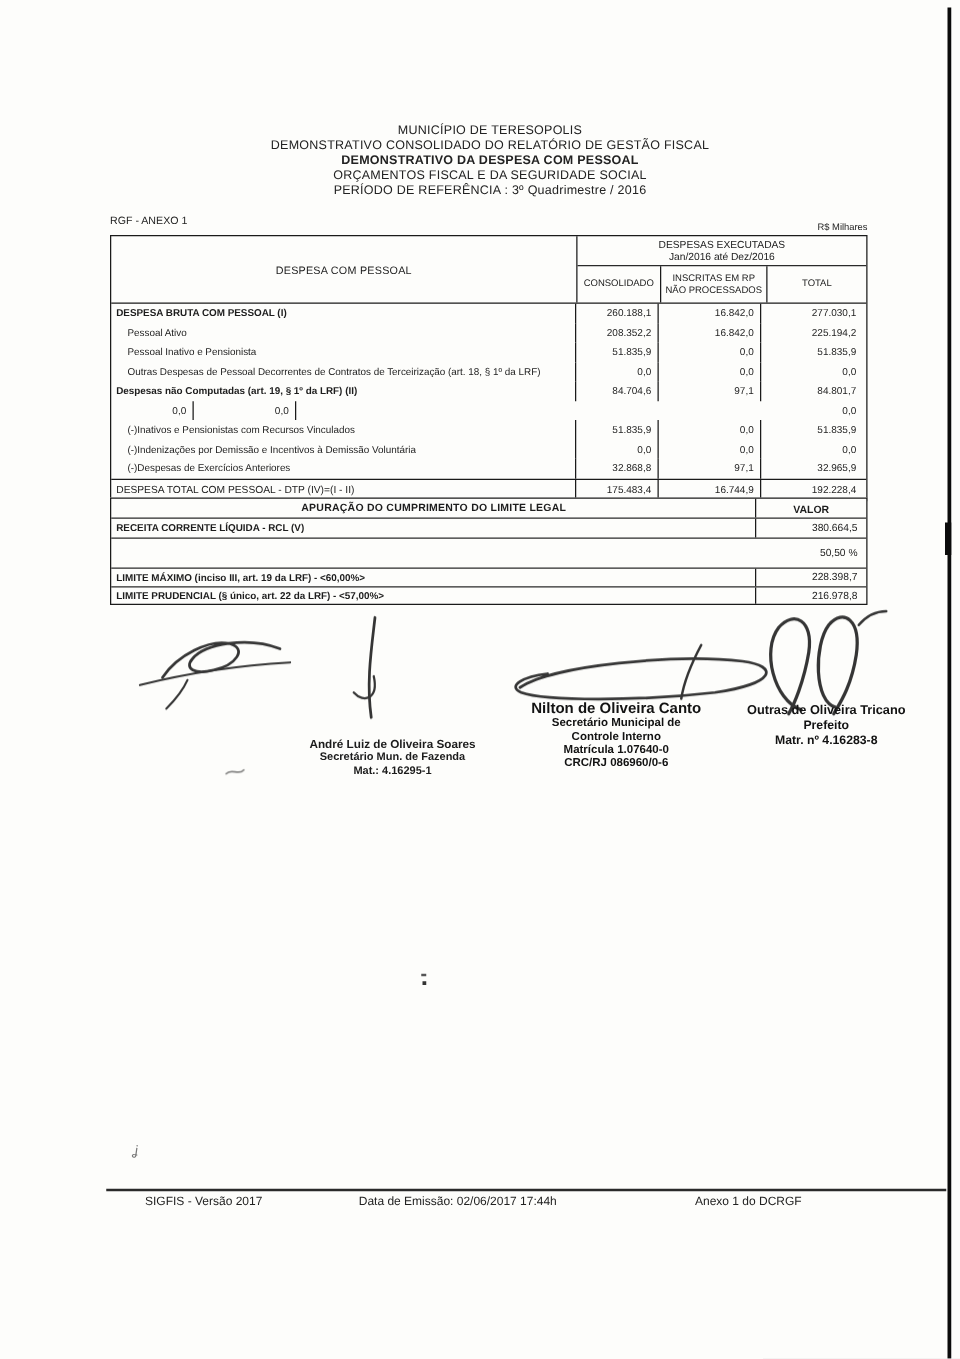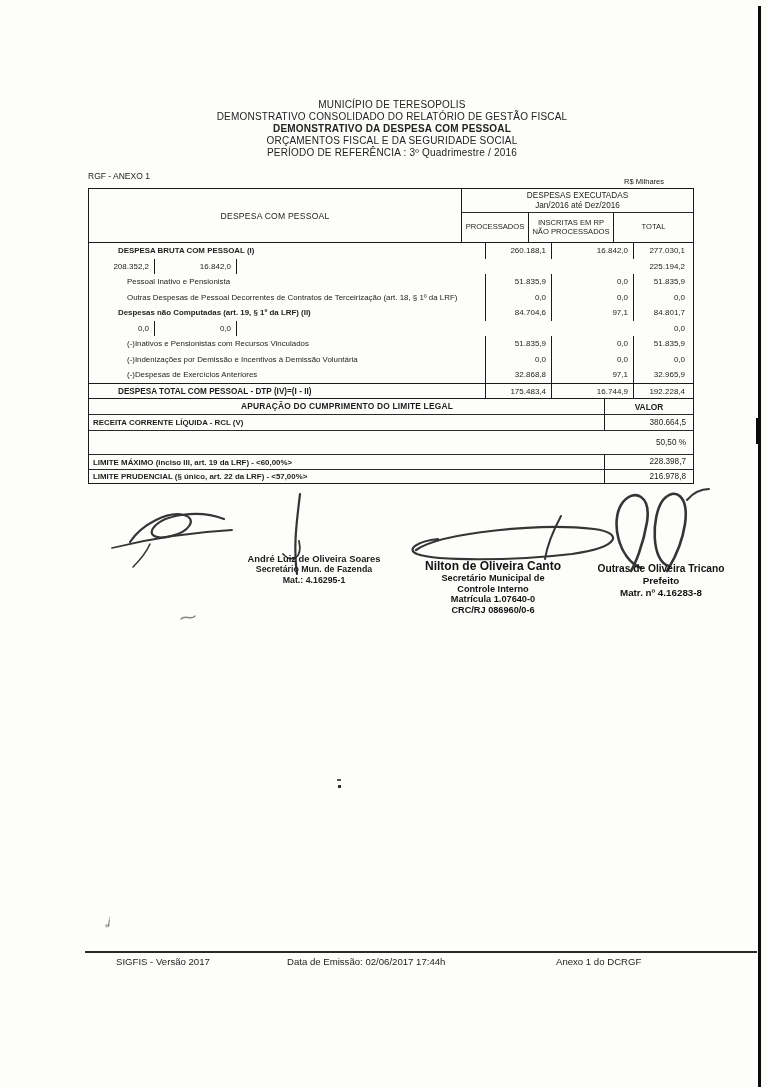--- a/index.html
+++ b/index.html
@@ -7,45 +7,45 @@
         font-family:"Liberation Sans",sans-serif;color:#1d1d1d;overflow:hidden;}
   .scanline{position:absolute;left:758px;top:6px;width:3px;height:1081px;background:#0b0b0b;}
   .scanline-blob{position:absolute;left:756px;top:418px;width:5px;height:26px;background:#0b0b0b;}
 
   
   .doc-header{position:absolute;top:99px;left:4px;width:776px;text-align:center;line-height:12px;}
   .doc-header div{font-size:10px;letter-spacing:.2px;color:#222;}
   .doc-header .hl3{font-weight:bold;}
 
   .annex-label{position:absolute;left:88px;top:171px;font-size:8.5px;color:#222;}
-  .unit-label{position:absolute;left:594px;top:177px;width:100px;text-align:center;font-size:7.5px;color:#222;}
+  .unit-label{position:absolute;left:594px;top:177px;width:100px;text-align:right;font-size:7.5px;color:#222;}
 
   
   .etable{position:absolute;left:88px;top:188px;width:604px;border:1.6px solid #1a1a1a;background:#fdfdfb;}
   .ehead{display:flex;border-bottom:1.6px solid #1a1a1a;}
   .ehead-left{width:372px;border-right:1.2px solid #1a1a1a;display:flex;align-items:center;justify-content:center;
               font-size:8.6px;font-weight:normal;letter-spacing:.2px;}
   .ehead-right{flex:1;}
   .egroup{border-bottom:1px solid #2a2a2a;text-align:center;font-size:8.2px;padding:2px 0 1px 0;line-height:10px;color:#222;}
   .ecols{display:flex;height:29px;}
   .ecol{display:flex;align-items:center;justify-content:center;text-align:center;font-size:7.6px;line-height:8.5px;color:#222;}
   .ecol.c1{width:66px;border-right:1.2px solid #1a1a1a;}
   .ecol.c2{width:82px;border-right:1.2px solid #1a1a1a;padding:0 1px;}
   .ecol.c3{flex:1;}
   .erow{display:flex;height:15.5px;align-items:center;}
   .erow .clabel{width:372px;border-right:1.2px solid #1a1a1a;font-size:7.9px;padding-left:4px;box-sizing:border-box;
-                align-self:stretch;display:flex;align-items:center;white-space:nowrap;overflow:hidden;margin-left:25px;}
+                align-self:stretch;display:flex;align-items:center;white-space:nowrap;overflow:hidden;}
   .erow.indent .clabel{padding-left:13px;}
   .erow.bold-row .clabel{font-weight:bold;}
   .erow .cnum{width:66px;border-right:1.2px solid #1a1a1a;font-size:8px;text-align:right;padding-right:5px;box-sizing:border-box;
               align-self:stretch;display:flex;align-items:center;justify-content:flex-end;}
   .erow .cnum.c2w{width:82px;}
   .erow .cnum.ctot{flex:1;border-right:none;padding-right:8px;}
   .erow.total-row{border-top:1.4px solid #1a1a1a;height:16px;}
-  .erow.total-row .clabel{font-weight:bold;font-size:8.2px;}
+  .erow.total-row .clabel{font-weight:normal;font-size:8.2px;}
 
   
   .ltable{position:absolute;left:88px;top:398px;width:604px;border:1.8px solid #1a1a1a;background:#fdfdfb;}
   .lrow{display:flex;border-bottom:1.1px solid #2a2a2a;}
   .lrow:last-child{border-bottom:none;}
   .lrow .llabel{width:516px;border-right:1.2px solid #1a1a1a;font-size:7.9px;font-weight:bold;padding:2px 3px 1px 4px;
                 box-sizing:border-box;display:flex;align-items:center;line-height:9.5px;}
   .lrow .lval{flex:1;font-size:8.2px;text-align:right;padding-right:7px;box-sizing:border-box;
               display:flex;align-items:center;justify-content:flex-end;}
   .lrow.lhead{height:15px;}
@@ -58,21 +58,21 @@
 
   
   .sig{position:absolute;text-align:center;color:#1c1c1c;}
   .sig div{line-height:11px;}
   .sig .s-name{font-weight:bold;}
   .sig1{left:84px;top:540px;width:160px;}
   .sig1 .s-name{font-size:9.8px;}
   .sig1 .s-tiny{font-size:6.2px;line-height:7.5px;font-weight:bold;}
   .sig1 .s-line{font-size:8.6px;font-weight:bold;line-height:10px;}
   .sig2{left:240px;top:553px;width:148px;}
-  .sig2 .s-name{font-size:9.4px;}
+  .sig2 .s-name{font-size:9.4px;margin-top:36px;}
   .sig2 .s-line{font-size:8.8px;font-weight:bold;line-height:11px;}
   .sig3{left:404px;top:560px;width:178px;color:#131313;}
   .sig3 .s-name{font-size:12px;line-height:13px;}
   .sig3 .s-line{font-size:9.2px;font-weight:bold;line-height:10.5px;}
   .sig4{left:580px;top:563px;width:162px;color:#131313;}
   .sig4 .s-name{font-size:10.2px;line-height:12px;}
   .sig4 .s-line{font-size:9.8px;font-weight:bold;line-height:12px;}
   .sig-svg{position:absolute;left:0;top:480px;}
 
   
@@ -108,35 +108,36 @@
 
   <div class="etable">
     <div class="ehead">
       <div class="ehead-left">DESPESA COM PESSOAL</div>
       <div class="ehead-right">
         <div class="egroup">
           <div>DESPESAS EXECUTADAS</div>
           <div>Jan/2016 até Dez/2016</div>
         </div>
         <div class="ecols">
-          <div class="ecol c1">PROCESSADOS</div>
+          <div class="ecol c1">CONSOLIDADO</div>
           <div class="ecol c2">INSCRITAS EM RP NÃO PROCESSADOS</div>
           <div class="ecol c3">TOTAL</div>
         </div>
       </div>
     </div>
 
     <div class="ebody">
       <div class="erow bold-row">
         <div class="clabel">DESPESA BRUTA COM PESSOAL (I)</div>
         <div class="cnum">260.188,1</div>
         <div class="cnum c2w">16.842,0</div>
         <div class="cnum ctot">277.030,1</div>
       </div>
       <div class="erow indent">
+        <div class="clabel">Pessoal Ativo</div>
         <div class="cnum">208.352,2</div>
         <div class="cnum c2w">16.842,0</div>
         <div class="cnum ctot">225.194,2</div>
       </div>
       <div class="erow indent">
         <div class="clabel">Pessoal Inativo e Pensionista</div>
         <div class="cnum">51.835,9</div>
         <div class="cnum c2w">0,0</div>
         <div class="cnum ctot">51.835,9</div>
       </div>

